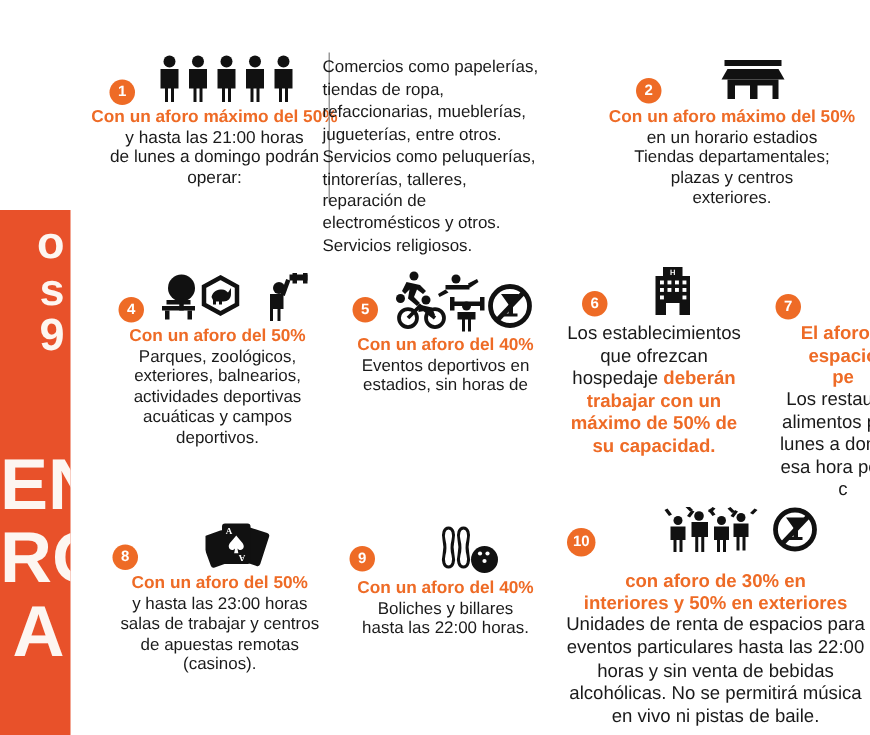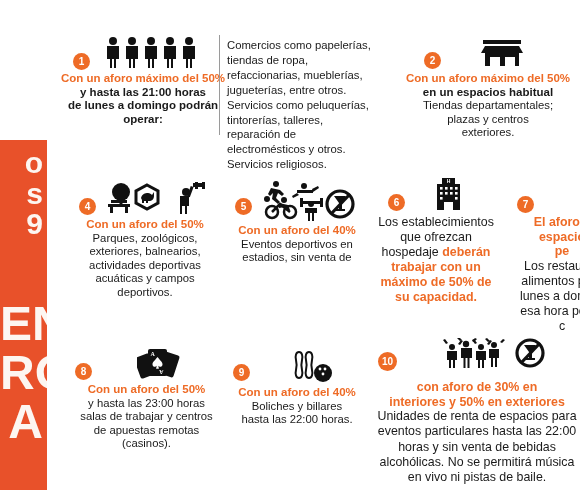--- a/index.html
+++ b/index.html
@@ -78,21 +78,21 @@
   .badge.wide { width: 19px; height: 19px; line-height: 19px; }
 
   .t-orange {
     color: #ee6b26;
     font-weight: bold;
     font-size: 11.5px;
     line-height: 1.18;
   }
   .t-bold {
     color: #1a1a1a;
-    font-weight: bold;
+    font-weight: normal;
     font-size: 11.5px;
     line-height: 1.18;
   }
   .t-plain {
     color: #1a1a1a;
     font-size: 11.3px;
     line-height: 1.2;
   }
   .t-plain-lg {
     color: #1a1a1a;
@@ -109,21 +109,21 @@
   .desc-block {
     position: absolute;
     text-align: left;
     font-size: 11.3px;
     line-height: 1.32;
     color: #1a1a1a;
   }
 
   
   #card1 { left: 12px;  top: 34px;  width: 168px; }
-  #desc1 { left: 180px; top: 38px;  width: 148px; }
+  #desc1 { left: 168px; top: 38px;  width: 148px; }
   #card2 { left: 355px; top: 34px;  width: 172px; }
 
   #card4 { left: 22px;  top: 180px; width: 152px; }
   #card5 { left: 180px; top: 180px; width: 140px; }
   #card6 { left: 325px; top: 176px; width: 128px; }
   #card7 { left: 450px; top: 176px; width: 130px; }
 
   #card8 { left: 22px;  top: 345px; width: 155px; }
   #card9 { left: 180px; top: 348px; width: 140px; }
   #card10{ left: 325px; top: 338px; width: 210px; }
@@ -189,21 +189,21 @@
           <rect x="5" y="15" width="34" height="13"></rect>
           <rect x="10" y="19" width="10" height="9" fill="#ffffff"></rect>
           <rect x="25" y="19" width="10" height="9" fill="#ffffff"></rect>
         </g>
       </svg>
     </div>
     <div class="numwrap">
       <span class="badge" style="left:22px; top:-16px;">2</span>
     </div>
     <div class="t-orange" style="margin-top:4px;">Con un aforo máximo del 50%</div>
-    <div class="t-bold">en un espacios habitual</div>
+    <div class="t-bold">en un horario estadios</div>
     <div class="t-plain">Tiendas departamentales;</div>
     <div class="t-plain">plazas y centros</div>
     <div class="t-plain">exteriores.</div>
   </div>
 
   <div class="card" id="card4">
     <div class="icon-row">
       <div style="width:26px;"></div>
       <svg width="105" height="32" viewBox="0 0 105 32" aria-hidden="true">
         <g fill="#111111">
@@ -269,21 +269,21 @@
           <path d="M70 16h12l-4 7v6h3v2h-9v-2h3v-6z"></path>
           <line x1="67" y1="34" x2="86" y2="14" stroke="#111111" stroke-width="3.2"></line>
         </g>
       </svg>
     </div>
     <div class="numwrap">
       <span class="badge" style="left:8px; top:-24px;">5</span>
     </div>
     <div class="t-orange" style="margin-top:2px;">Con un aforo del 40%</div>
     <div class="t-plain">Eventos deportivos en</div>
-    <div class="t-plain">estadios, sin venta de</div>
+    <div class="t-plain">estadios, sin horas de</div>
   </div>
 
   <div class="card" id="card6">
     <div class="icon-row">
       <div style="width:24px;"></div>
       <svg width="36" height="32" viewBox="0 0 36 32" aria-hidden="true">
         <g fill="#111111">
           <rect x="11" y="0" width="13" height="6"></rect>
           <text x="17.5" y="5" font-size="5" fill="#ffffff" text-anchor="middle" font-family="Liberation Sans, sans-serif" font-weight="bold">H</text>
           <path d="M6 6h23v26h-7v-8h-9v8H6z"></path>

